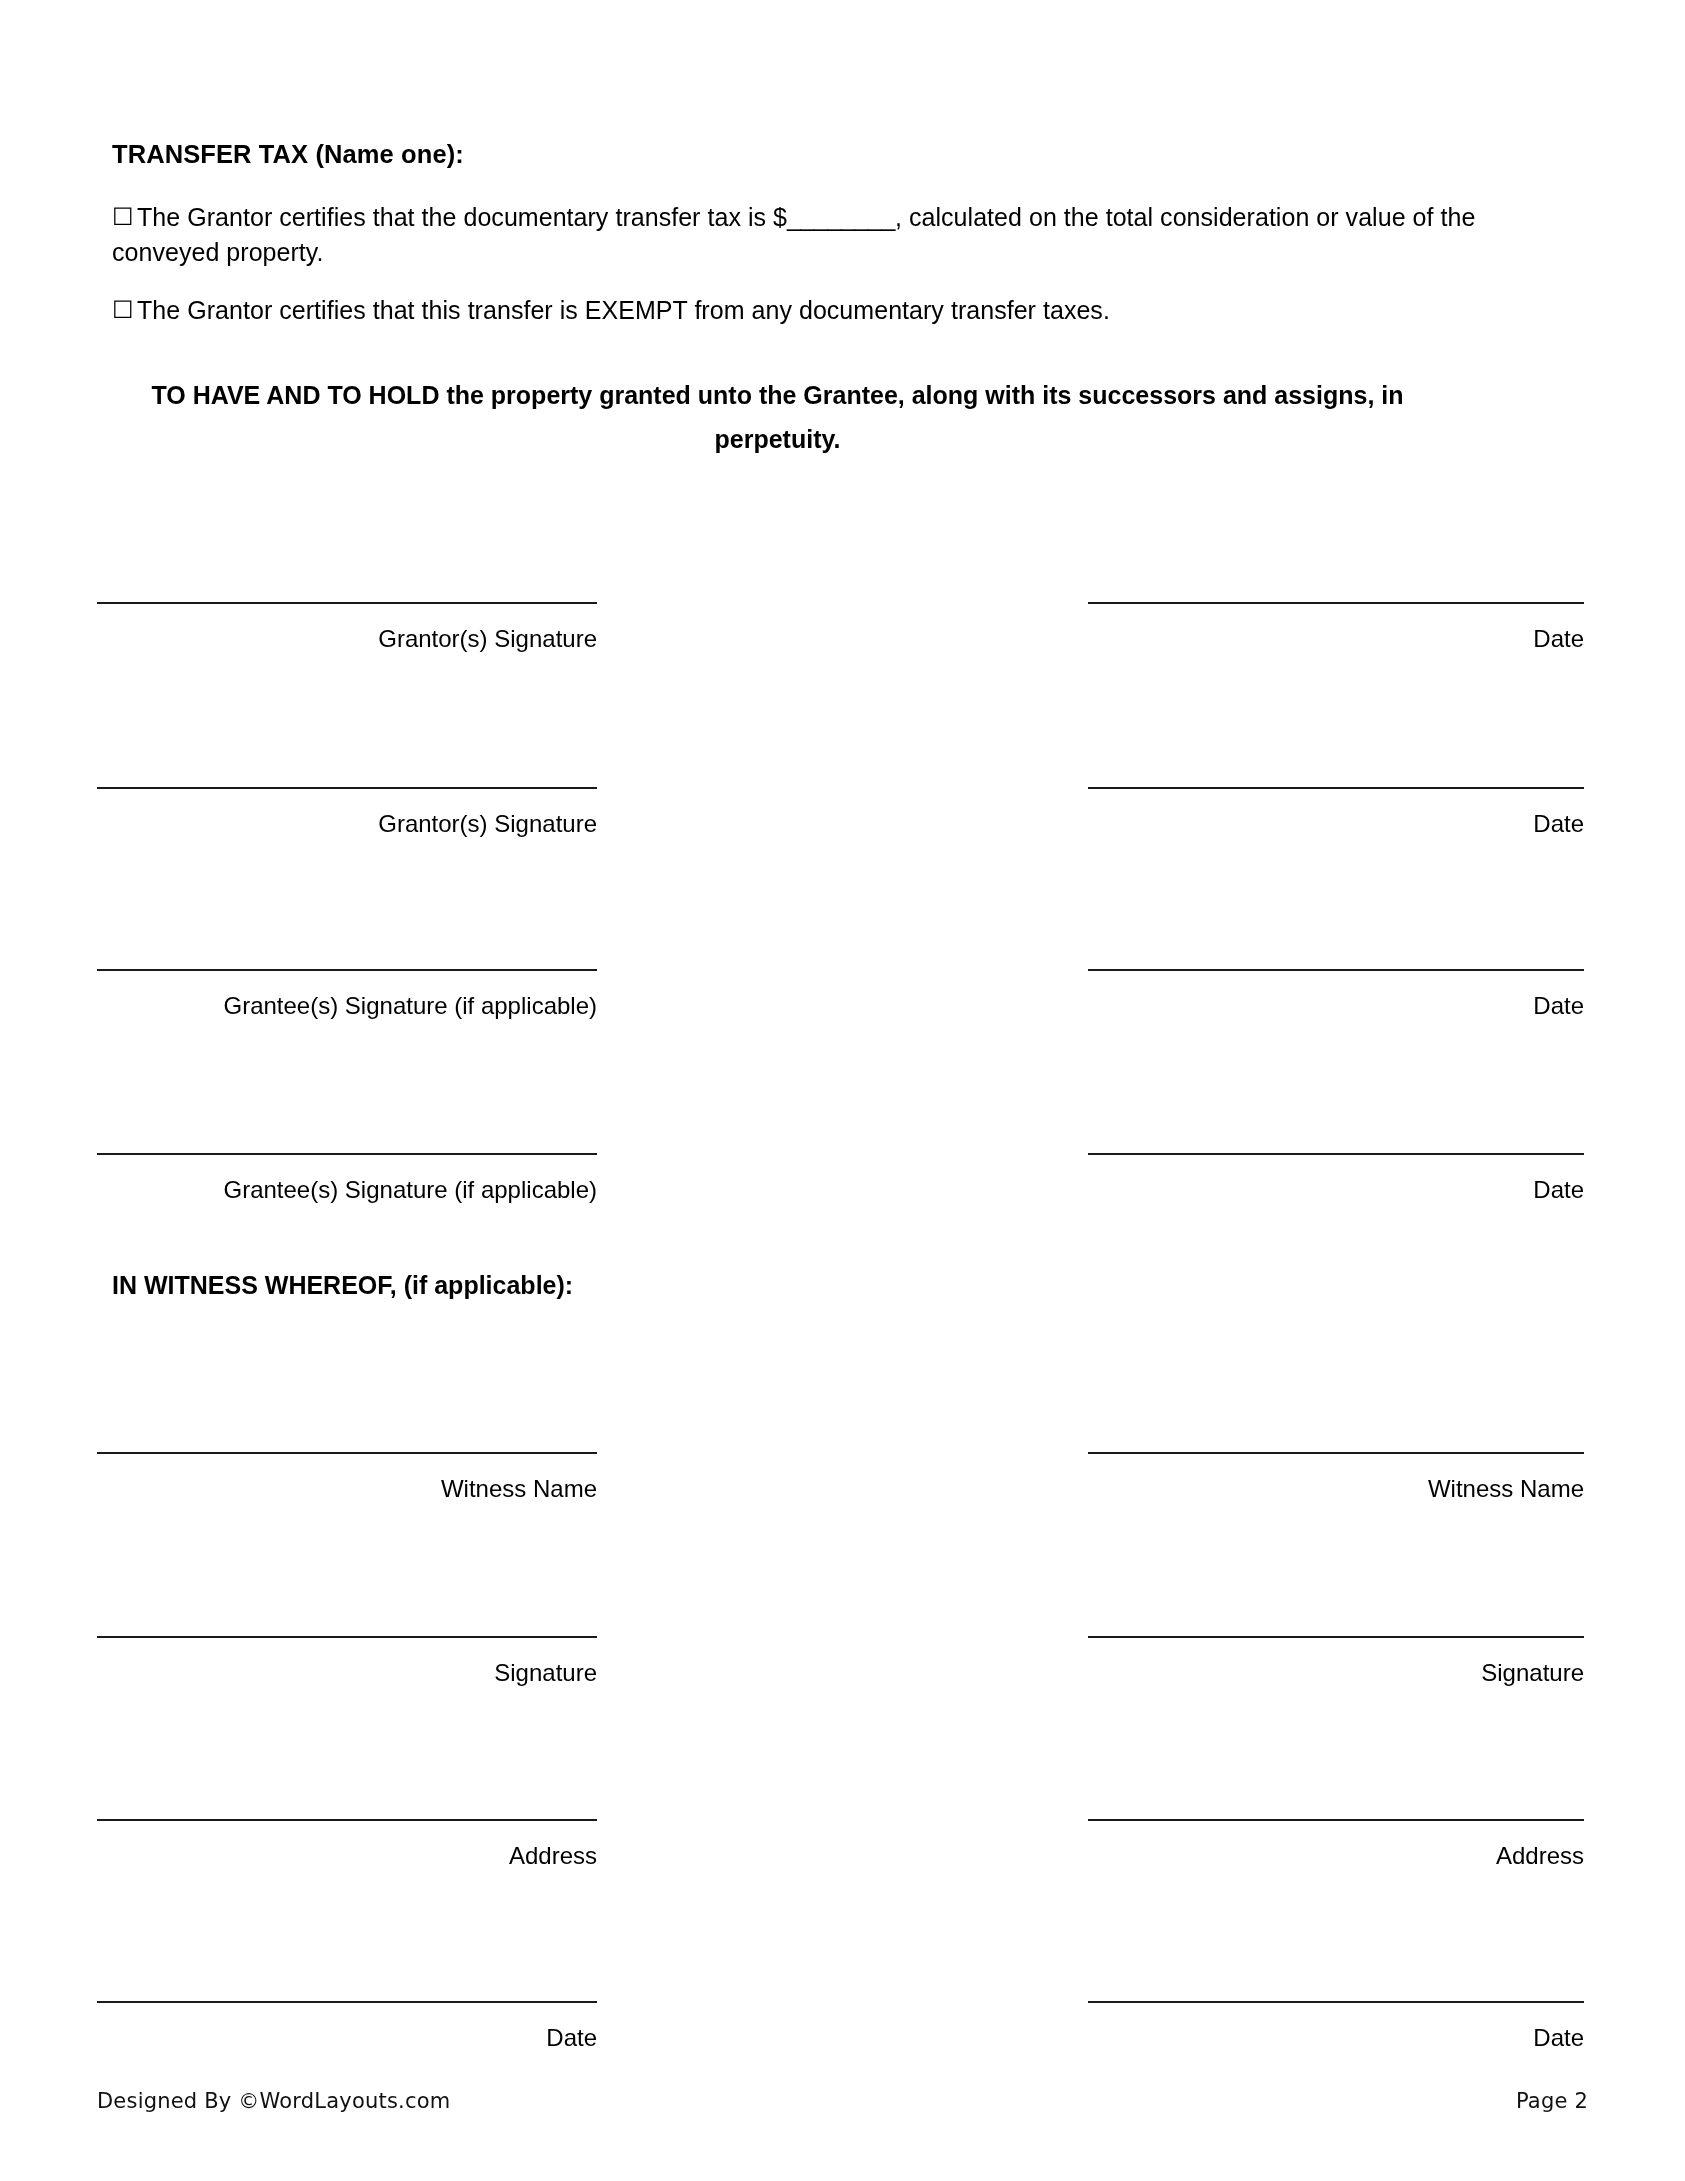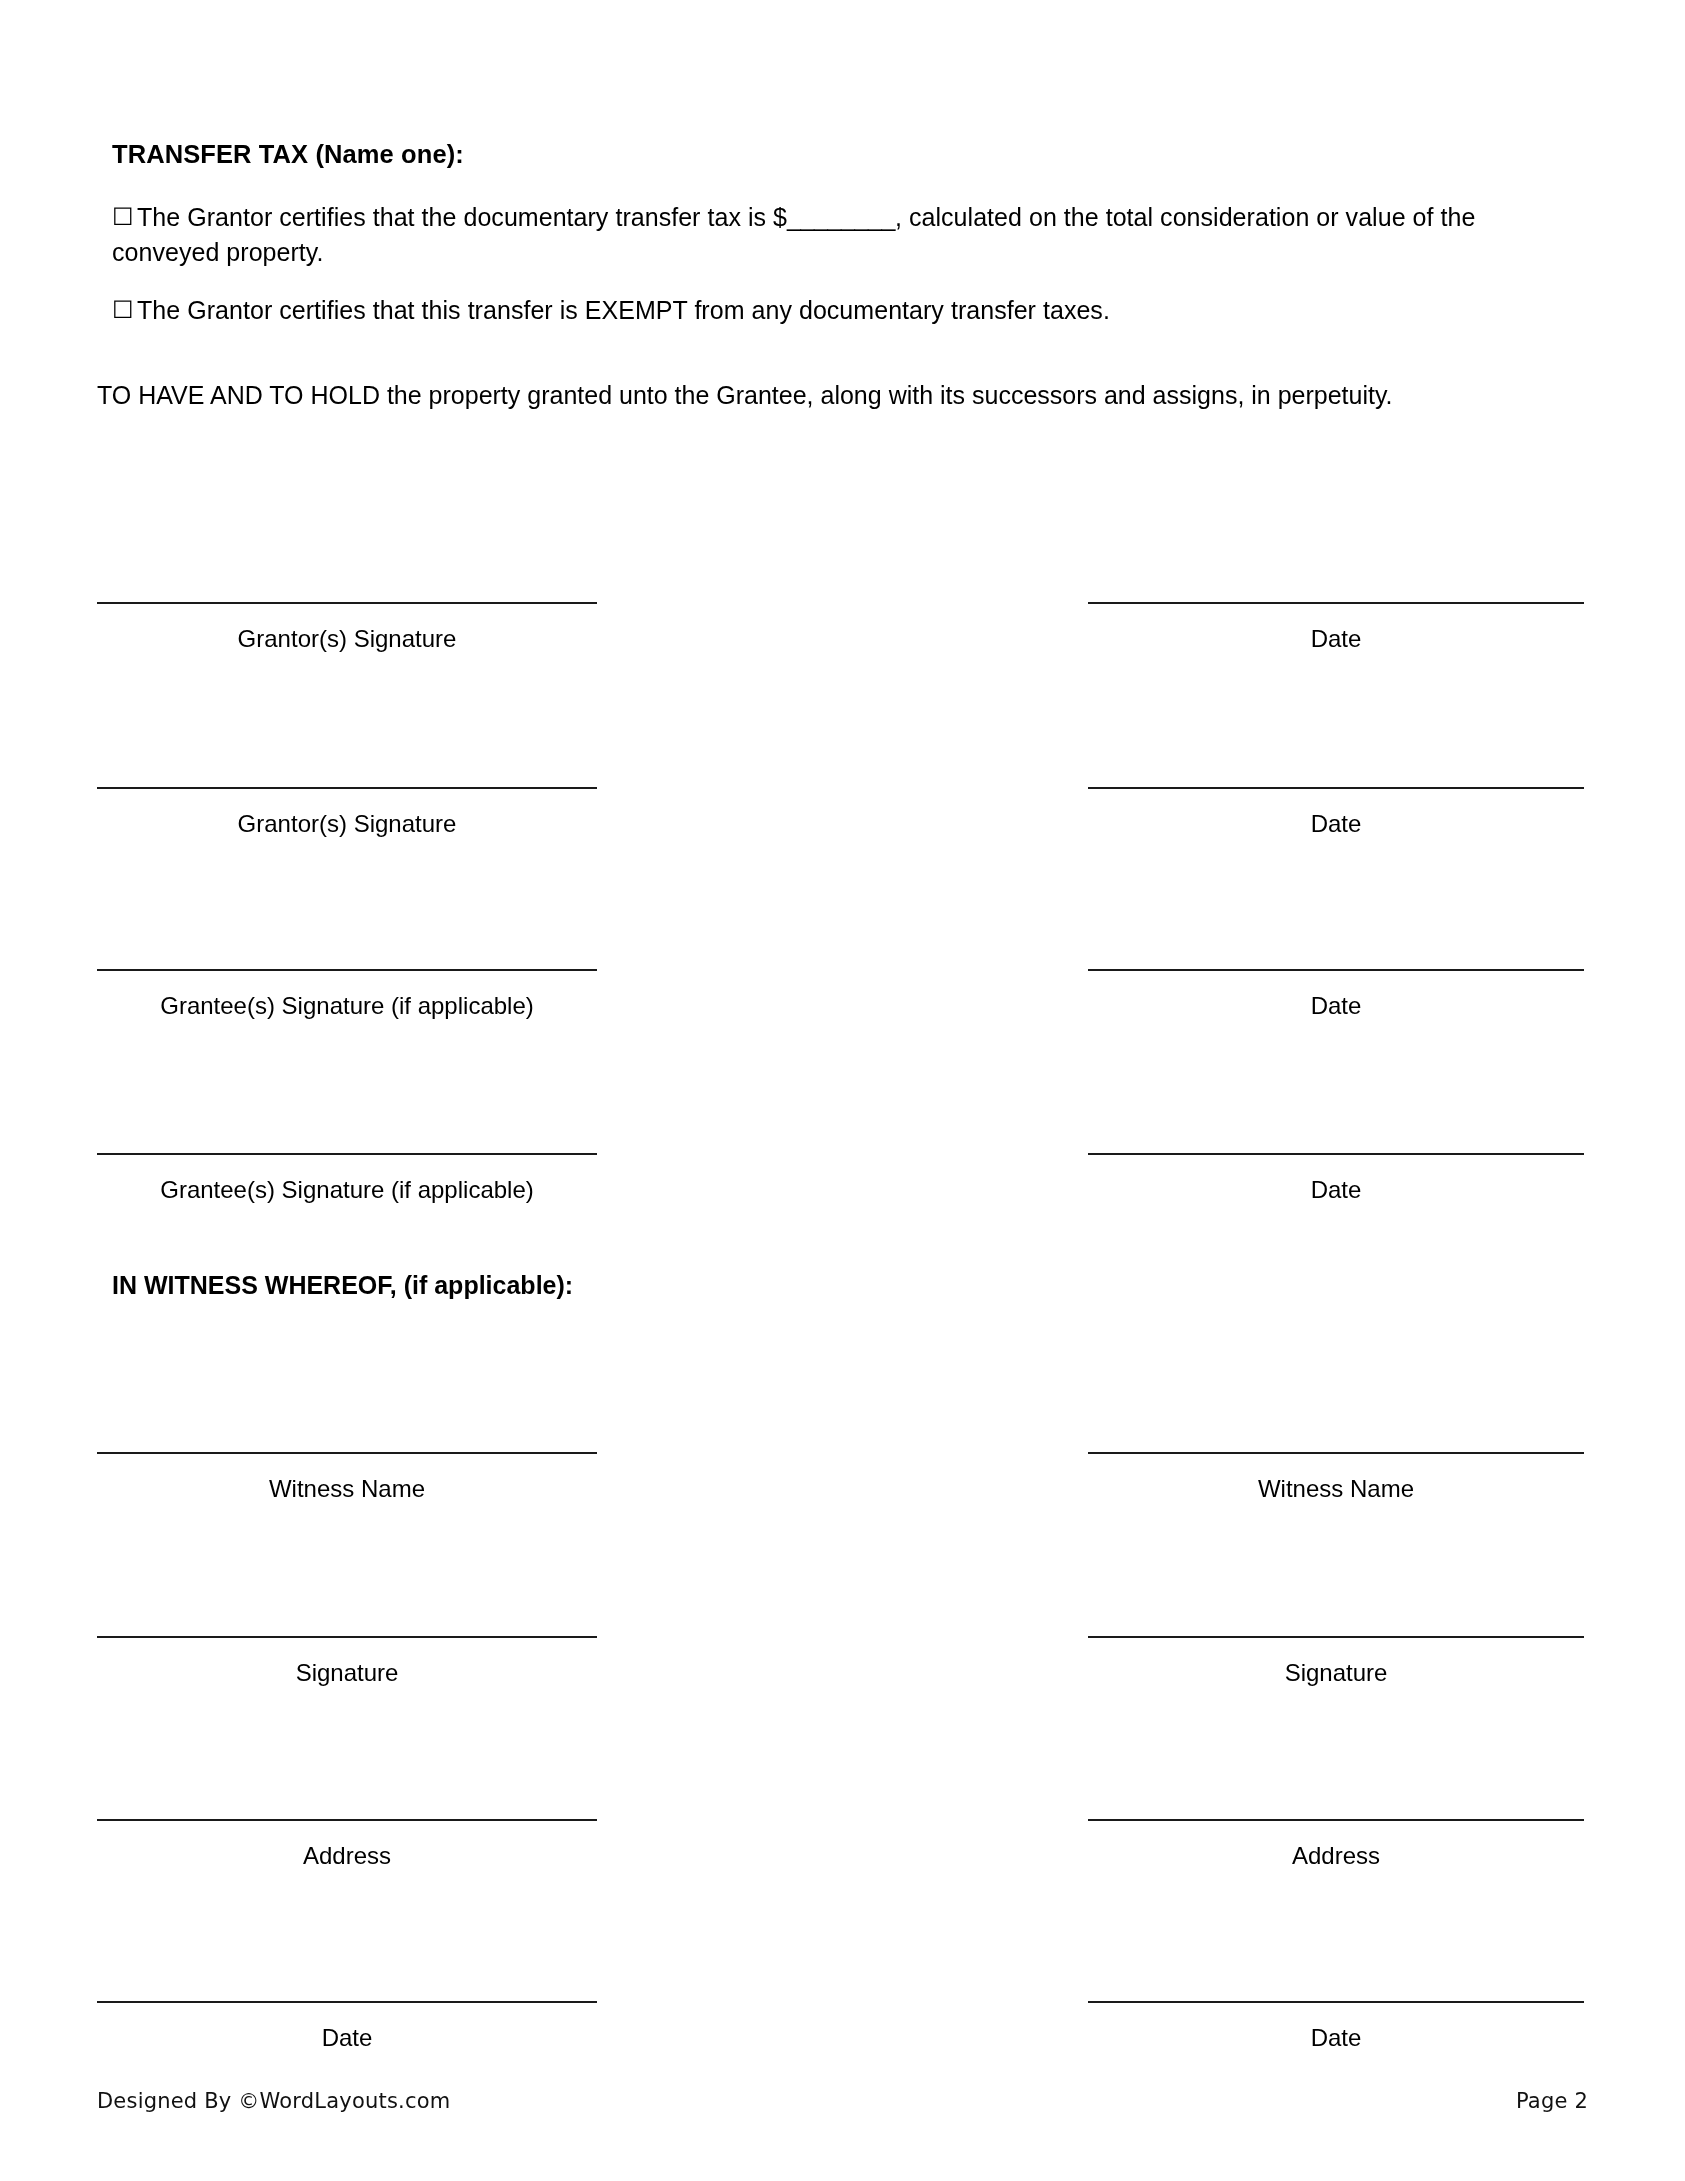--- a/index.html
+++ b/index.html
@@ -63,22 +63,23 @@
     letter-spacing: -0.4px;
   }
 
   .hold-para {
     position: absolute;
     left: 97px;
     top: 373px;
     width: 1361px;
     font-size: 25px;
     line-height: 44px;
-    font-weight: normal;
-    margin: 0;
+    font-weight: bold;
+    margin: 0;
+    text-align: center;
   }
 
   .witness-heading {
     position: absolute;
     left: 112px;
     top: 1271px;
     font-weight: bold;
     font-size: 25px;
     margin: 0;
   }
@@ -86,21 +87,21 @@
   
   .sig-block {
     position: absolute;
   }
   .sig-line {
     border-top: 2.6px solid #1a1a1a;
     width: 100%;
     height: 0;
   }
   .sig-label {
-    text-align: center;
+    text-align: right;
     font-size: 24px;
     line-height: 1;
     margin-top: 23px;
     white-space: nowrap;
   }
   .col-left {
     left: 97px;
     width: 500px;
   }
   .col-right {

